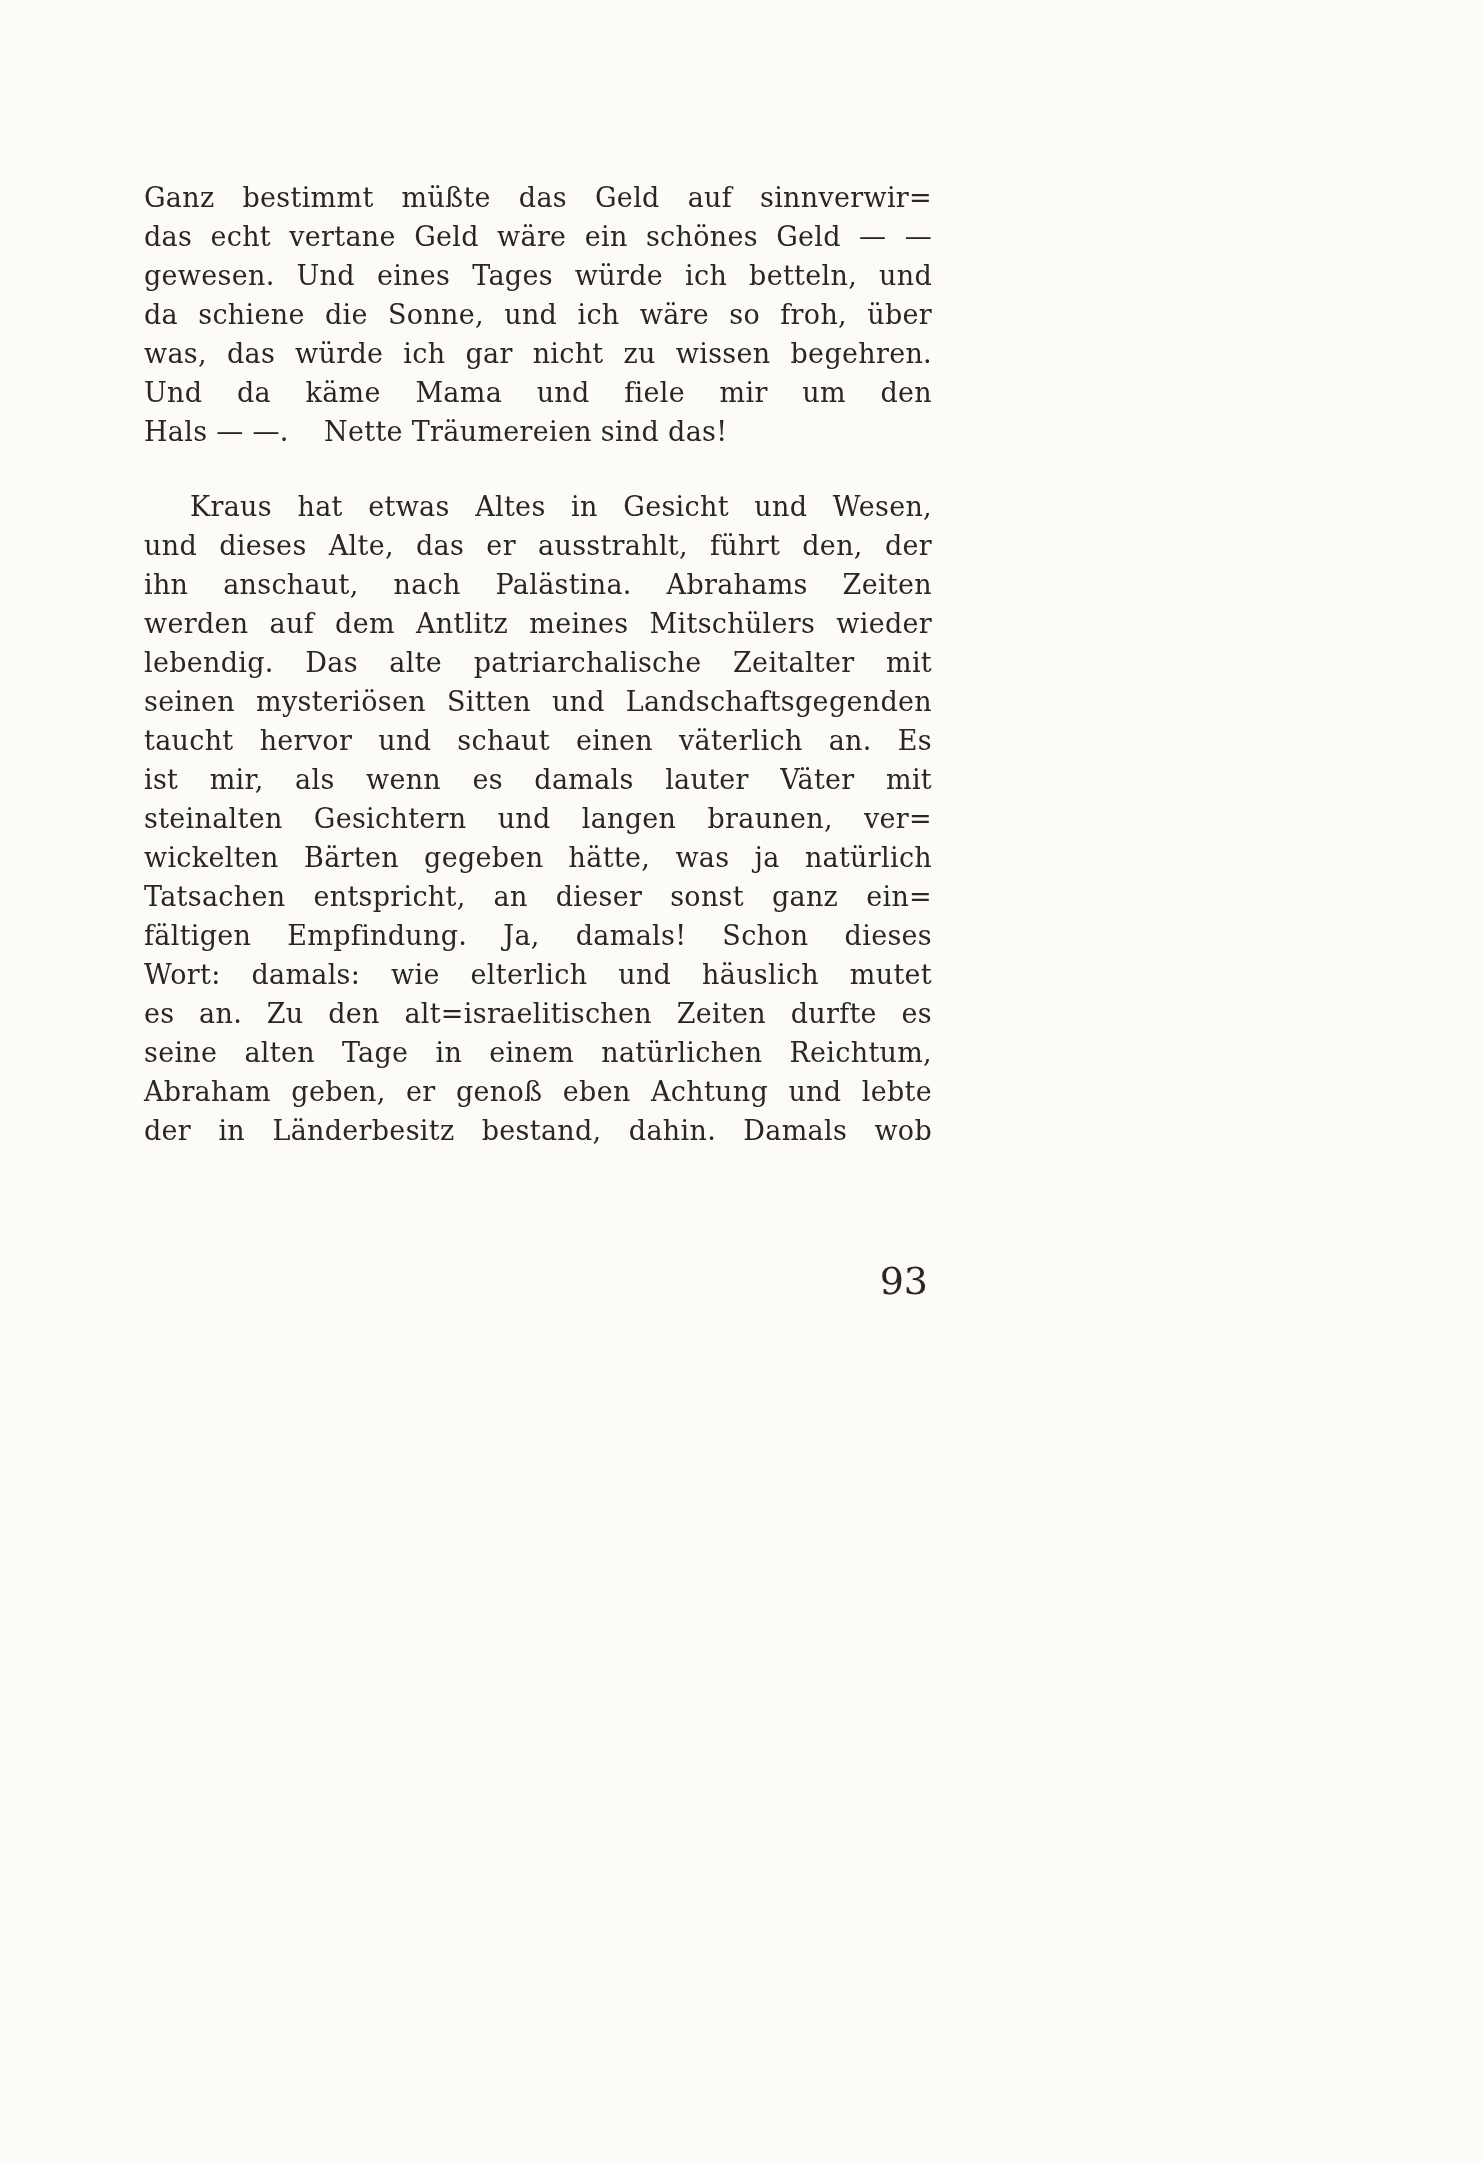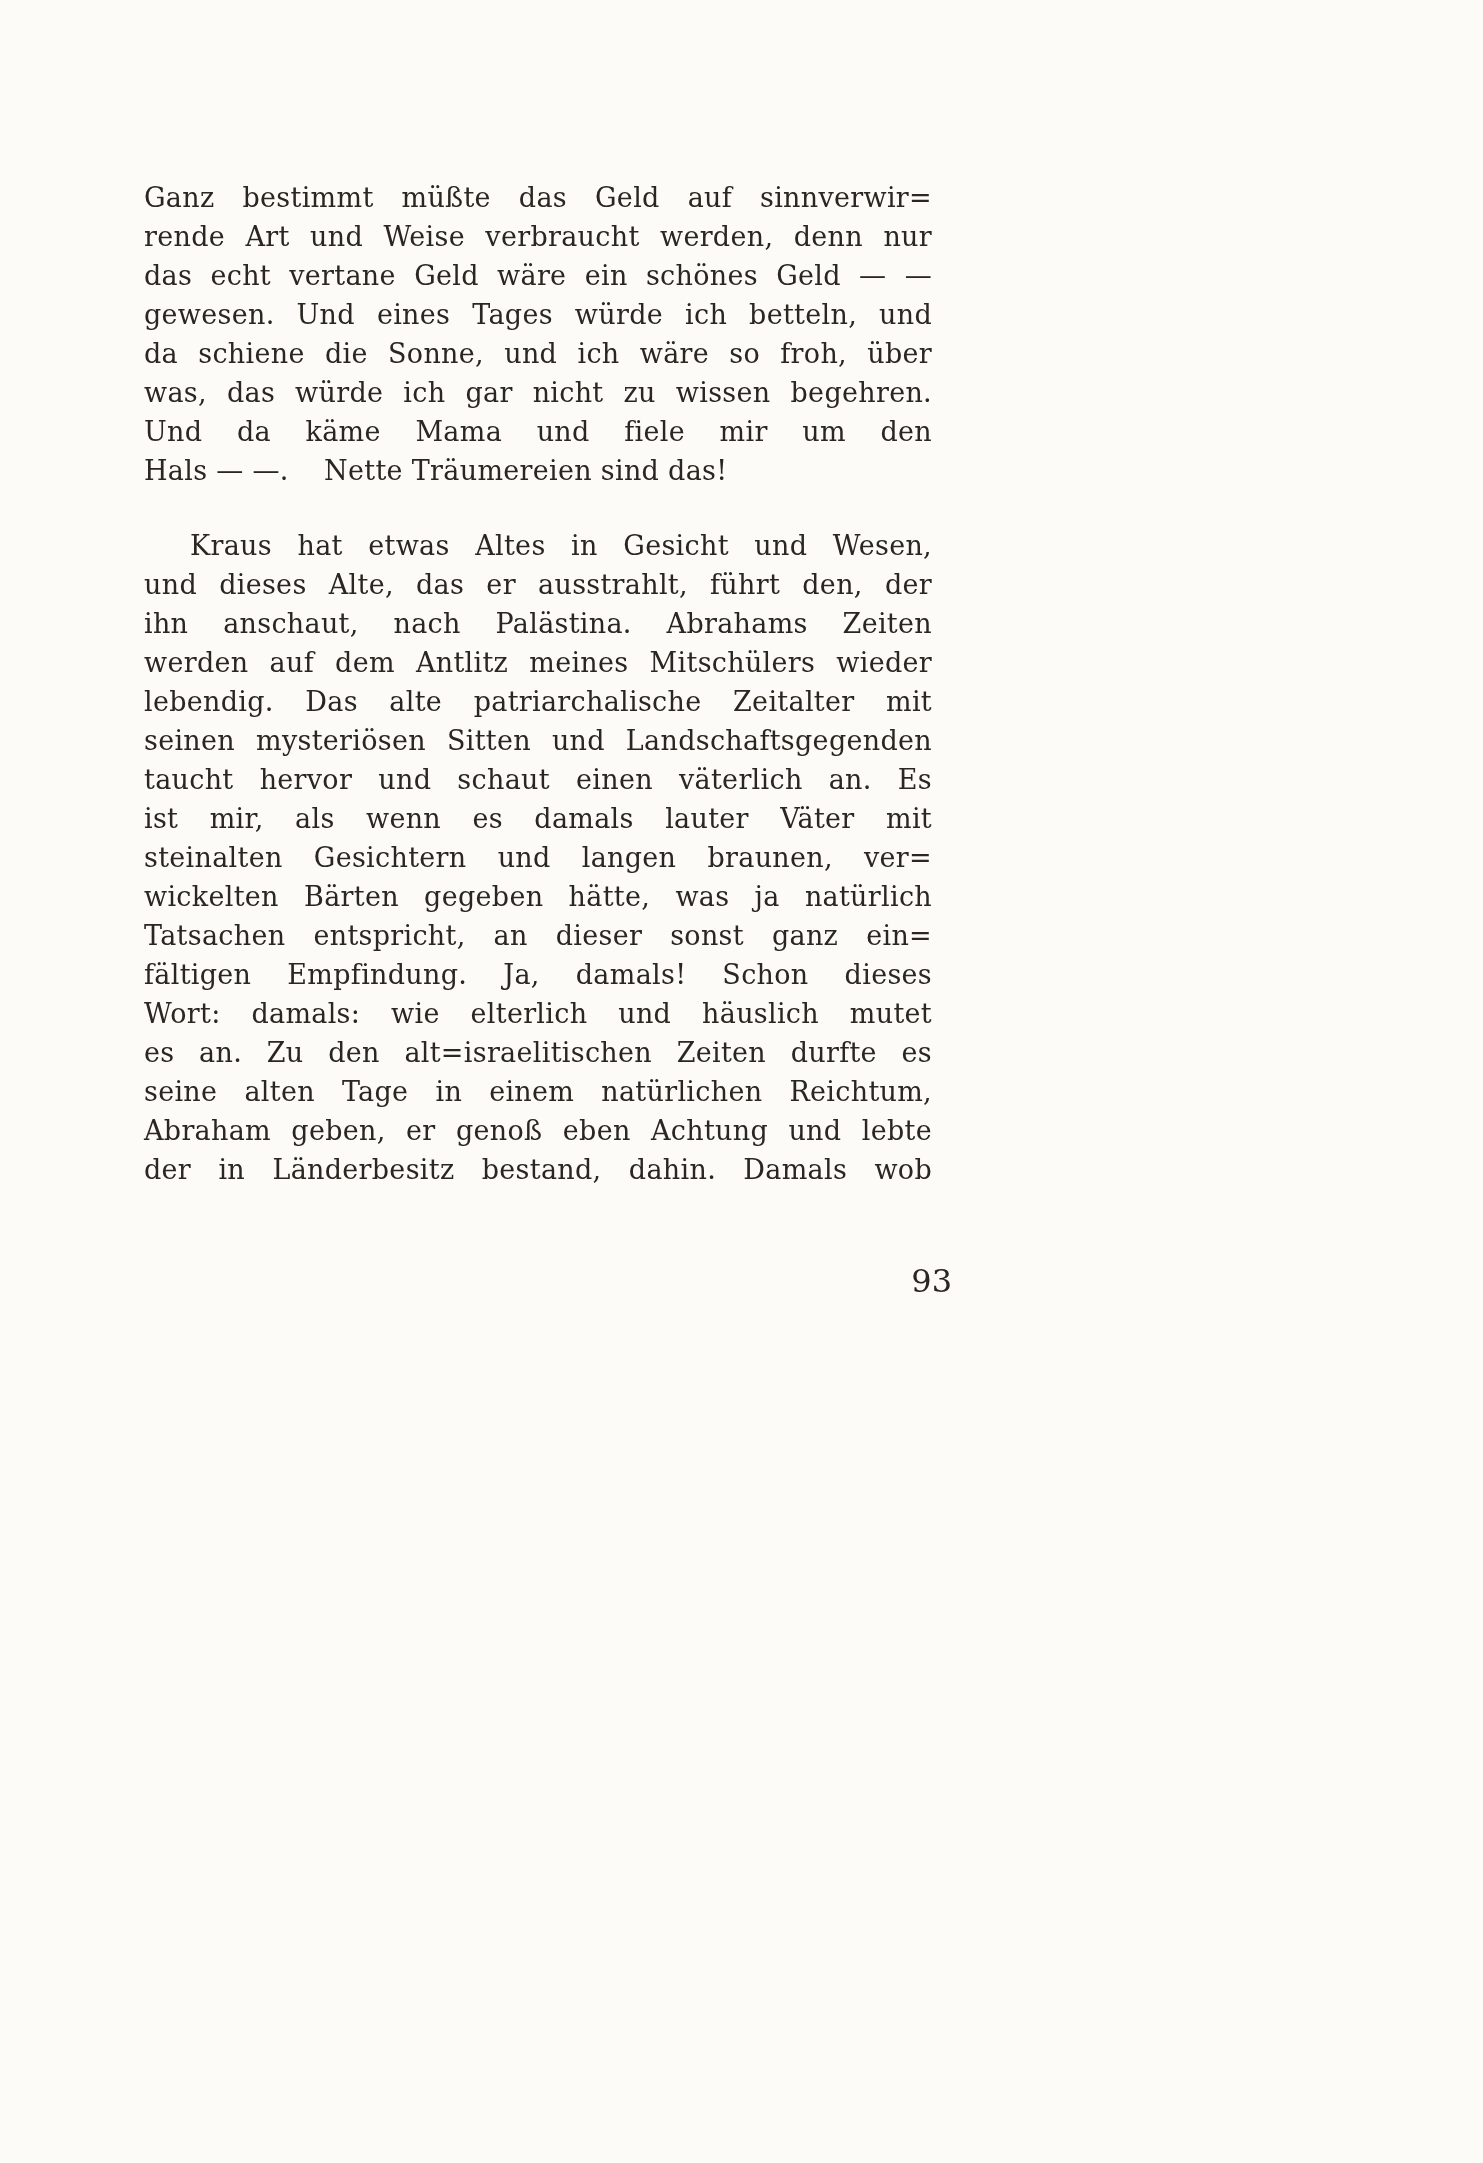--- a/index.html
+++ b/index.html
@@ -35,37 +35,36 @@
   }
   .line.no-justify {
     text-align: left;
     text-align-last: left;
   }
   .line.first-indent {
     text-indent: 46px;
   }
   .page-number {
     position: absolute;
-    left: 164px;
+    left: 140px;
     top: 1262px;
     width: 788px;
     text-align: right;
-    font-size: 32px;
+    font-size: 38px;
     line-height: 39px;
     color: #2a2620;
   }
 </style>
 </head>
 <body>
 
 <div class="page">
   <div class="text-block">
       <div class="paragraph">
         <div class="line">Ganz bestimmt müßte das Geld auf sinnverwir=</div>
-        <div class="line">rende Art und Weise verbraucht werden, denn nur</div>
         <div class="line">das echt vertane Geld wäre ein schönes Geld — —</div>
         <div class="line">gewesen. Und eines Tages würde ich betteln, und</div>
         <div class="line">da schiene die Sonne, und ich wäre so froh, über</div>
         <div class="line">was, das würde ich gar nicht zu wissen begehren.</div>
         <div class="line">Und da käme Mama und fiele mir um den</div>
         <div class="line no-justify">Hals — —.&nbsp;&nbsp;&nbsp;&nbsp;Nette Träumereien sind das!</div>
       </div>
       <div class="paragraph">
         <div class="line first-indent">Kraus hat etwas Altes in Gesicht und Wesen,</div>
         <div class="line">und dieses Alte, das er ausstrahlt, führt den, der</div>

